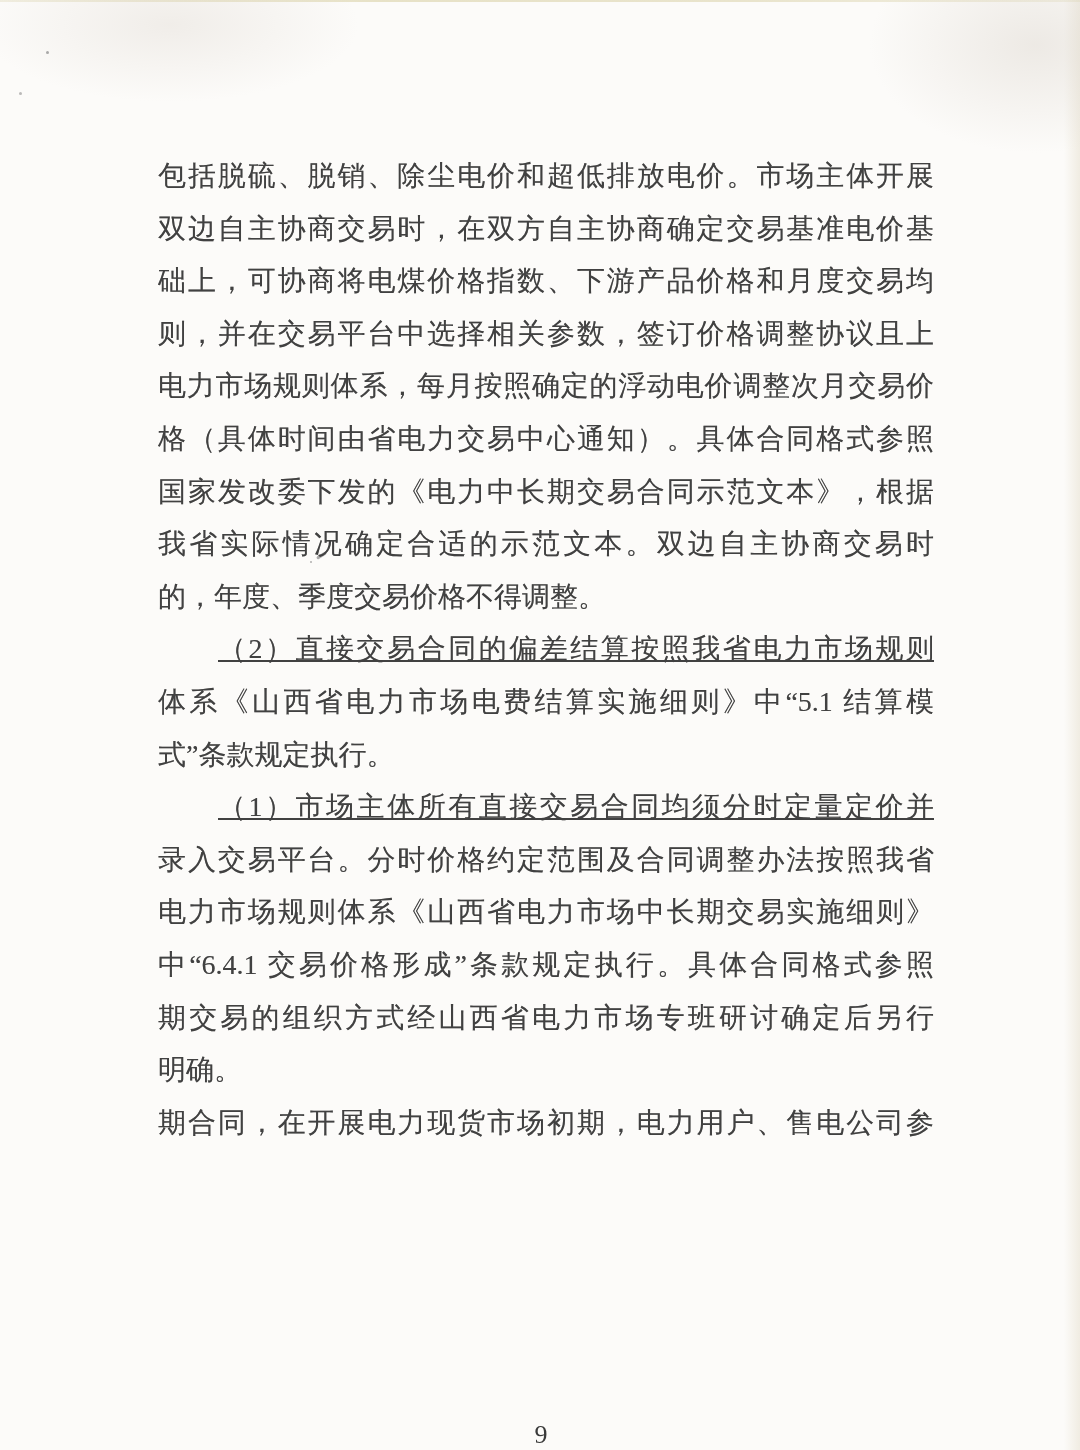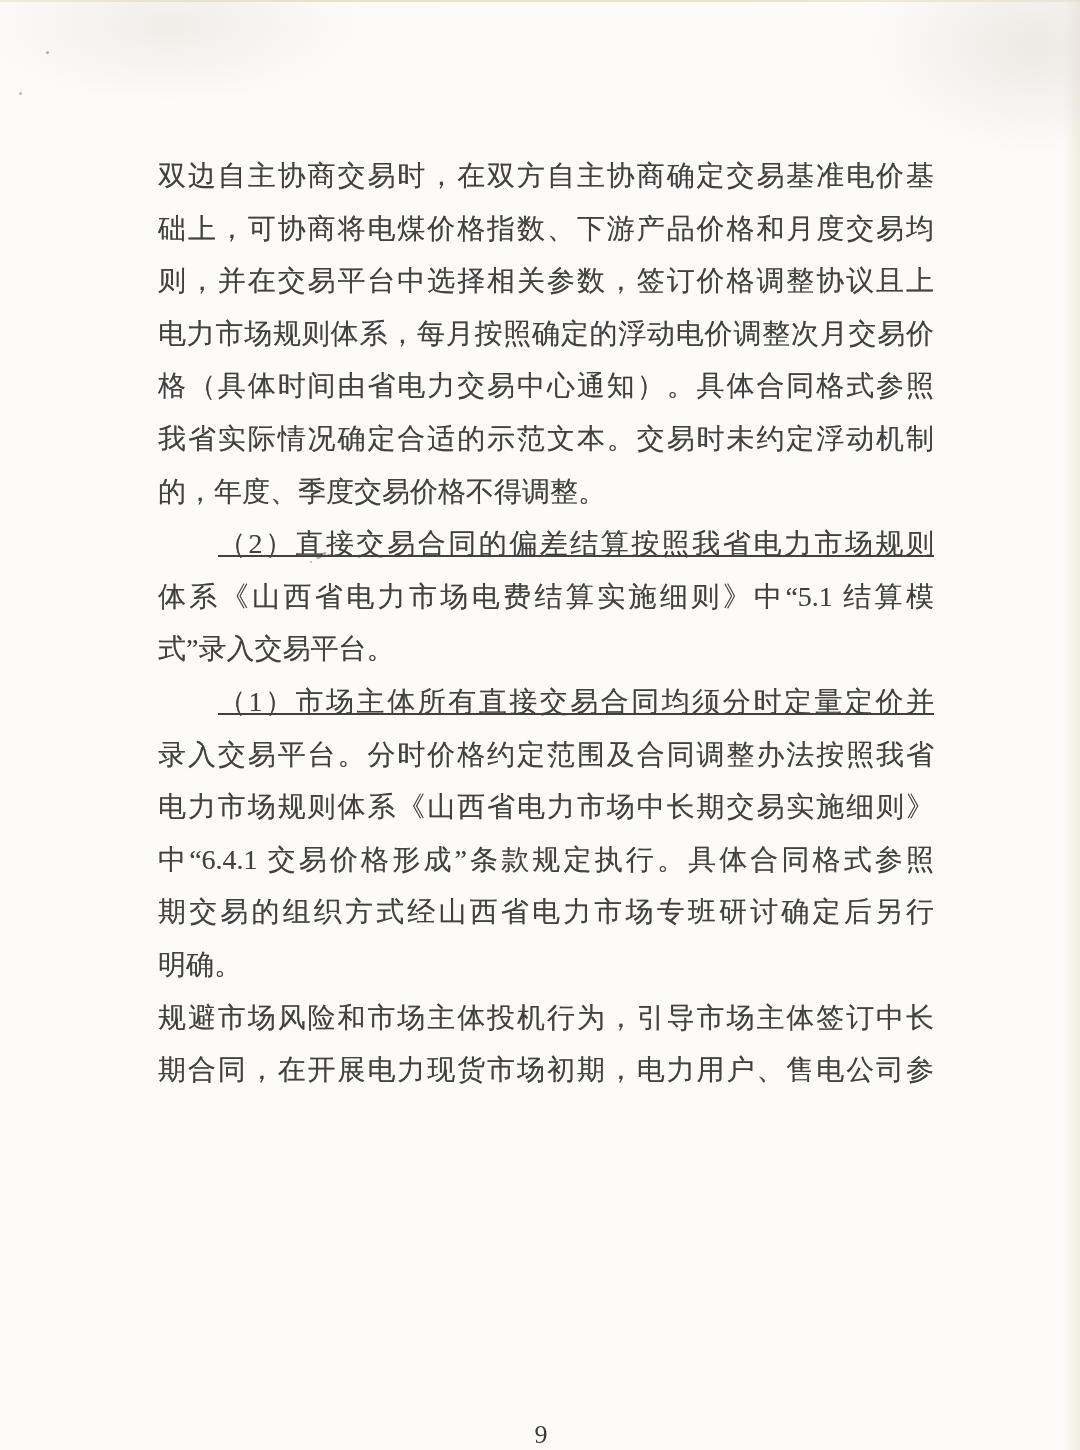--- a/index.html
+++ b/index.html
@@ -92,35 +92,36 @@
 <div class="page">
 
   <div class="edge-top"></div>
 
   <span class="speck speck-1"></span>
   <span class="speck speck-2"></span>
   <span class="speck speck-3"></span>
   <span class="speck-dash"></span>
 
   <div class="text-block">
+      <div class="line">包括脱硫、脱销、除尘电价和超低排放电价。市场主体开展</div>
       <div class="line">双边自主协商交易时，在双方自主协商确定交易基准电价基</div>
       <div class="line">础上，可协商将电煤价格指数、下游产品价格和月度交易均</div>
       <div class="line">则，并在交易平台中选择相关参数，签订价格调整协议且上</div>
       <div class="line">电力市场规则体系，每月按照确定的浮动电价调整次月交易价</div>
       <div class="line">格（具体时间由省电力交易中心通知）。具体合同格式参照</div>
-      <div class="line">我省实际情况确定合适的示范文本。交易时未约定浮动机制</div>
+      <div class="line">国家发改委下发的《电力中长期交易合同示范文本》，根据</div>
+      <div class="line">我省实际情况确定合适的示范文本。双边自主协商交易时</div>
       <div class="line end">的，年度、季度交易价格不得调整。</div>
       <div class="line indent">（2）直接交易合同的偏差结算按照我省电力市场规则</div>
       <div class="line">体系《山西省电力市场电费结算实施细则》中“5.1 结算模</div>
-      <div class="line end">式”录入交易平台。</div>
+      <div class="line end">式”条款规定执行。</div>
       <div class="line indent">（1）市场主体所有直接交易合同均须分时定量定价并</div>
       <div class="line">录入交易平台。分时价格约定范围及合同调整办法按照我省</div>
       <div class="line">电力市场规则体系《山西省电力市场中长期交易实施细则》</div>
       <div class="line">中“6.4.1 交易价格形成”条款规定执行。具体合同格式参照</div>
       <div class="line">期交易的组织方式经山西省电力市场专班研讨确定后另行</div>
       <div class="line end">明确。</div>
-      <div class="line">规避市场风险和市场主体投机行为，引导市场主体签订中长</div>
       <div class="line">期合同，在开展电力现货市场初期，电力用户、售电公司参</div>
     </div>
 
   <div class="page-number">9</div>
 
 </div>
 
 </body></html>

